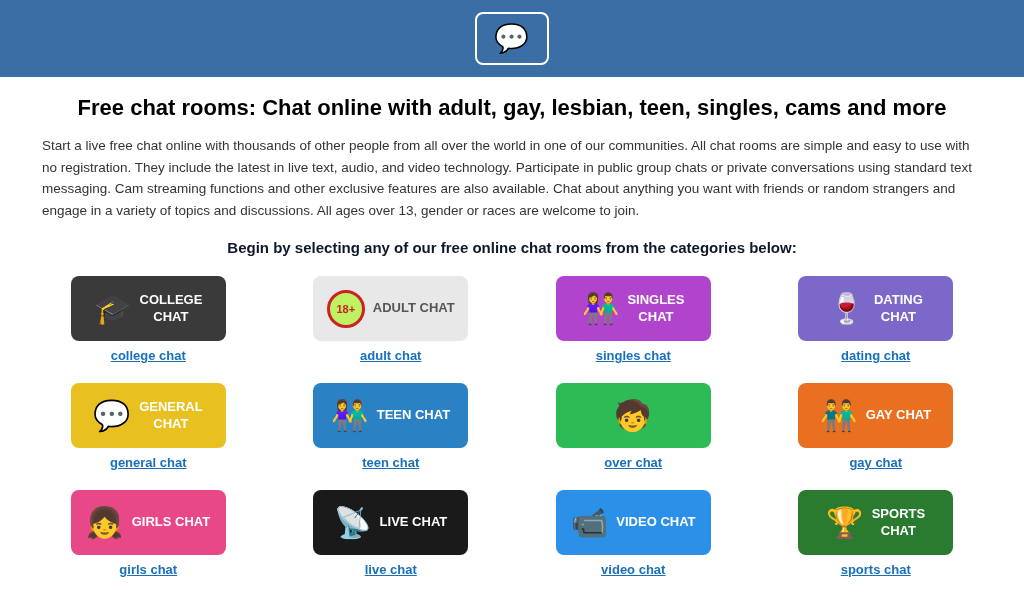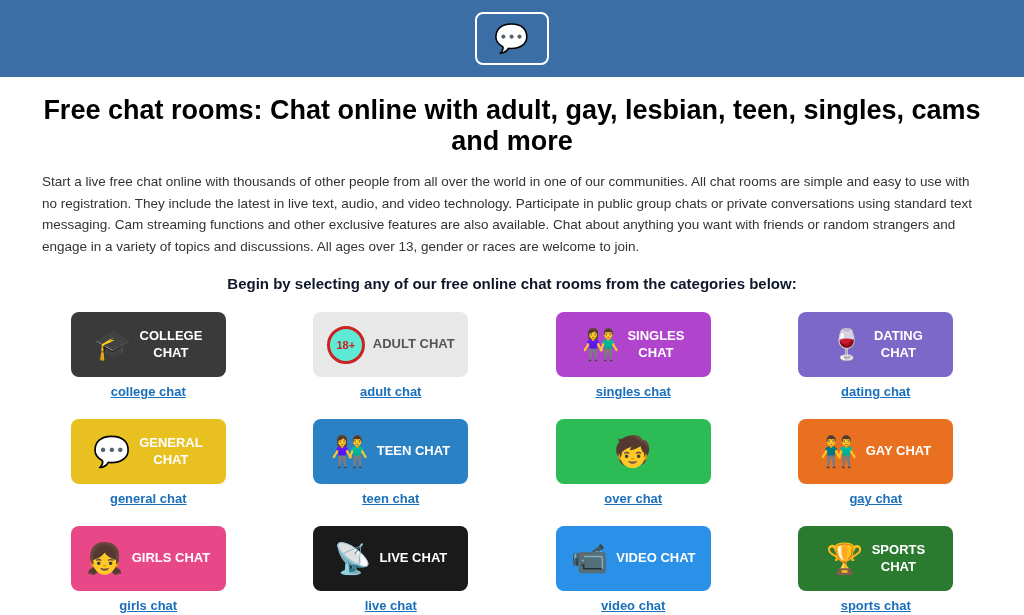--- a/index.html
+++ b/index.html
@@ -41,21 +41,21 @@
       font-size: 12px;
     }
 
     
     .main {
       max-width: 980px;
       margin: 0 auto;
       padding: 18px 20px 30px;
     }
     .page-heading {
-      font-size: 27px;
+      font-size: 22px;
       font-weight: bold;
       text-align: center;
       margin-bottom: 14px;
       color: #000;
     }
     .description {
       font-size: 13.5px;
       color: #333;
       text-align: left;
       line-height: 1.6;
@@ -134,21 +134,21 @@
       width: 38px;
       height: 38px;
       border-radius: 50%;
       border: 3px solid #cc2222;
       display: flex;
       align-items: center;
       justify-content: center;
       font-size: 11px;
       font-weight: bold;
       color: #cc2222;
-      background: #5eead4;
+      background: #bef264;
       flex-shrink: 0;
     }
   </style>
 </head>
 <body>
 
 <div class="header">
   <div class="logo-box">
     <span class="logo-icon">💬</span>
   </div>

